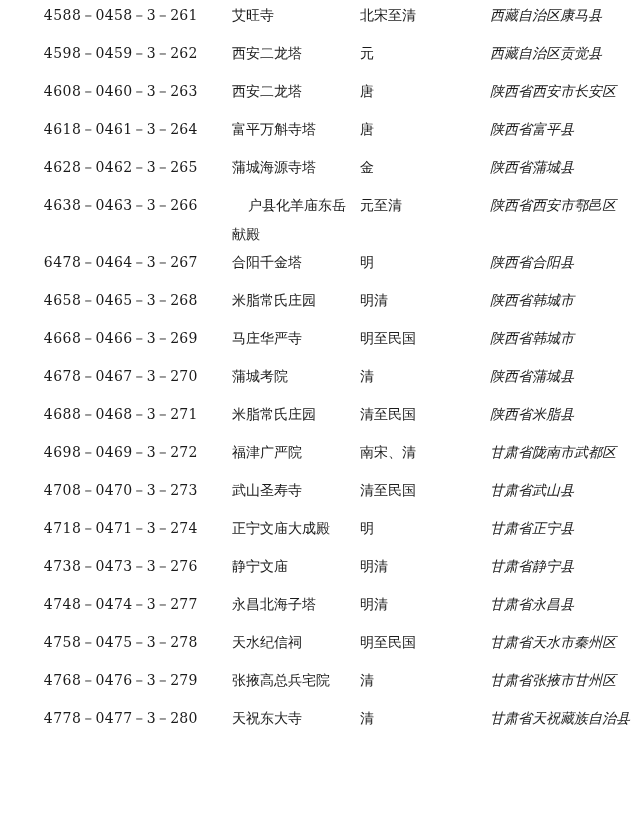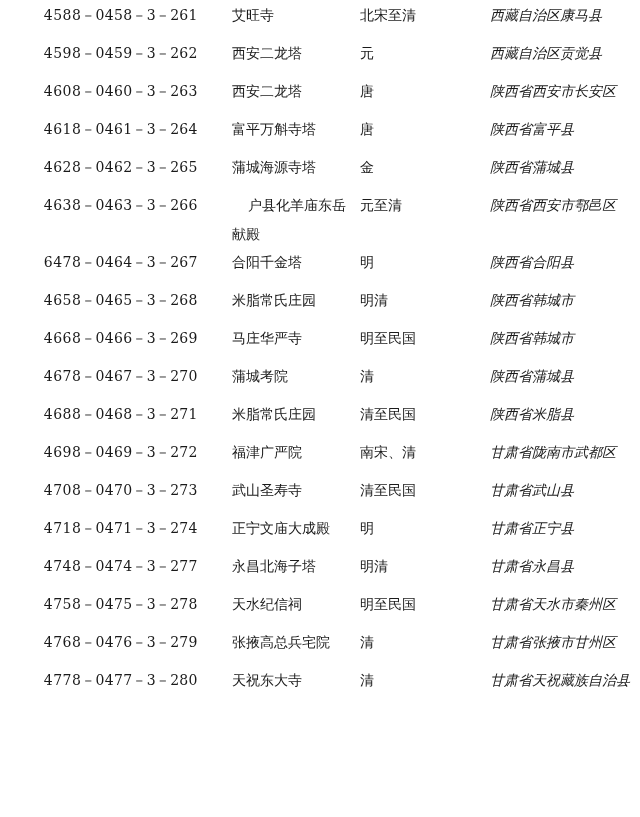--- a/index.html
+++ b/index.html
@@ -195,20 +195,27 @@
 
       <tr class="row">
         <td class="c-index cjk">471</td>
         <td class="c-code cjk">8－0471－3－274</td>
         <td class="c-name cjk">正宁文庙大成殿</td>
         <td class="c-era cjk">明</td>
         <td class="c-loc cjk">甘肃省正宁县</td>
       </tr>
 
 
+      <tr class="row">
+        <td class="c-index cjk">473</td>
+        <td class="c-code cjk">8－0473－3－276</td>
+        <td class="c-name cjk">静宁文庙</td>
+        <td class="c-era cjk">明清</td>
+        <td class="c-loc cjk">甘肃省静宁县</td>
+      </tr>
 
       <tr class="row">
         <td class="c-index cjk">474</td>
         <td class="c-code cjk">8－0474－3－277</td>
         <td class="c-name cjk">永昌北海子塔</td>
         <td class="c-era cjk">明清</td>
         <td class="c-loc cjk">甘肃省永昌县</td>
       </tr>
 
       <tr class="row">

